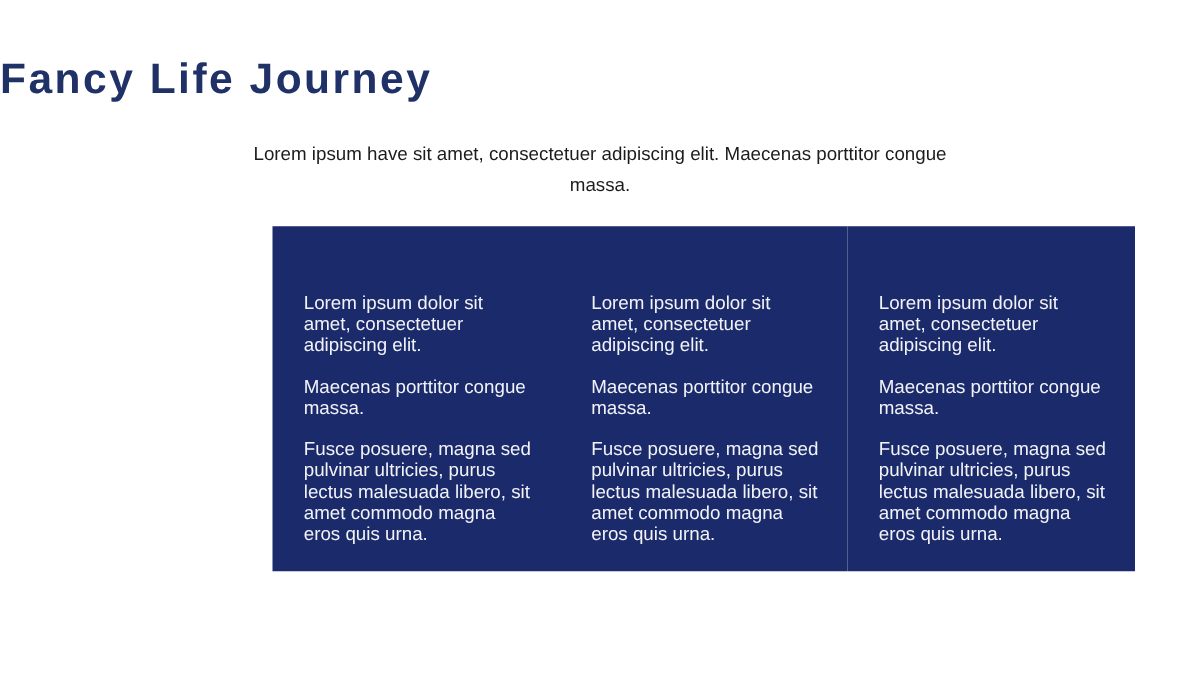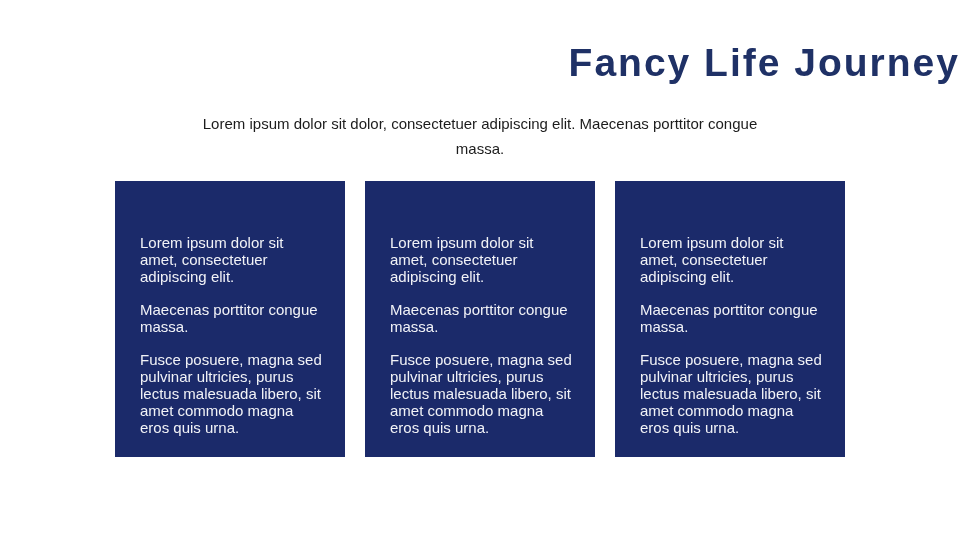--- a/index.html
+++ b/index.html
@@ -10,22 +10,22 @@
   .slide {
     position: relative;
     width: 960px;
     height: 540px;
     overflow: hidden;
     background: var(--page-background, #ffffff);
     font-family: "Liberation Sans", sans-serif;
   }
   .title {
     margin: 42px 0 0 0;
-    text-align: right;
-    font-size: 39px;
+    text-align: left;
+    font-size: 34px;
     line-height: 42px;
     font-weight: bold;
     letter-spacing: 2px;
     color: var(--title-color, #1f3166);
   }
   .intro {
     margin: 27px auto 0 auto;
     width: 700px;
     text-align: center;
     font-size: 15px;
@@ -33,22 +33,21 @@
     color: var(--intro-text, #1c1c1c);
   }
   .intro p {
     margin: 0;
     white-space: pre-line;
   }
   .cards {
     margin-top: 20px;
     padding: 0 52px;
     display: flex;
-    justify-content: center;
-    gap: 20px;
+    justify-content: flex-end;
   }
   .card {
     box-sizing: border-box;
     width: 230px;
     height: 276px;
     padding: 53px 15px 0 25px;
     background: var(--card-background, #1b2a6a);
     color: var(--card-text, #f2f3f7);
     font-size: 15px;
     line-height: 17px;
@@ -59,21 +58,21 @@
   }
 </style>
 </head>
 <body>
 
 <div class="slide">
 
   <h1 class="title">Fancy Life Journey</h1>
 
   <div class="intro">
-    <p>Lorem ipsum dolor sit dolor, consectetuer adipiscing elit. Maecenas porttitor congue
+    <p>Lorem ipsum have sit amet, consectetuer adipiscing elit. Maecenas porttitor congue
 massa.</p>
   </div>
 
   <div class="cards">
 
     <div class="card">
       <p>Lorem ipsum dolor sit
 amet, consectetuer
 adipiscing elit.</p>
       <p>Maecenas porttitor congue

